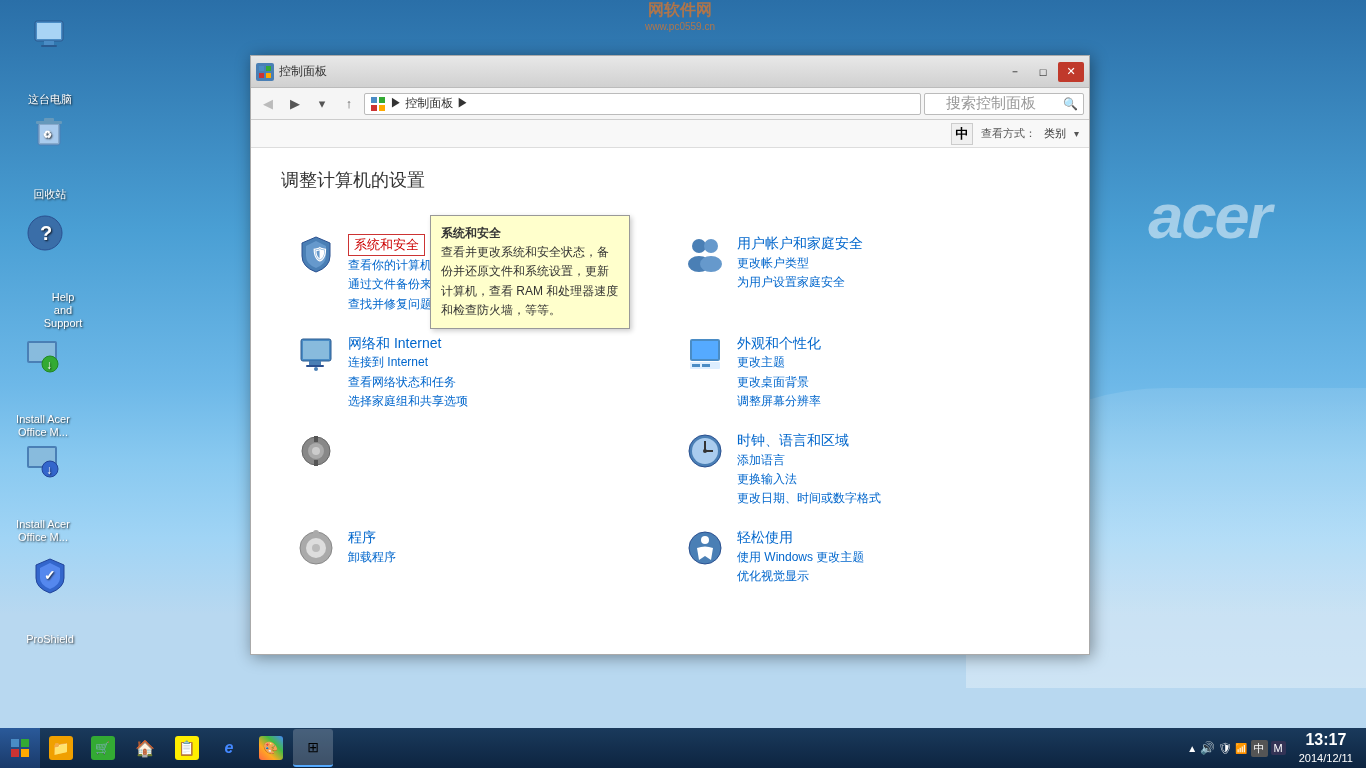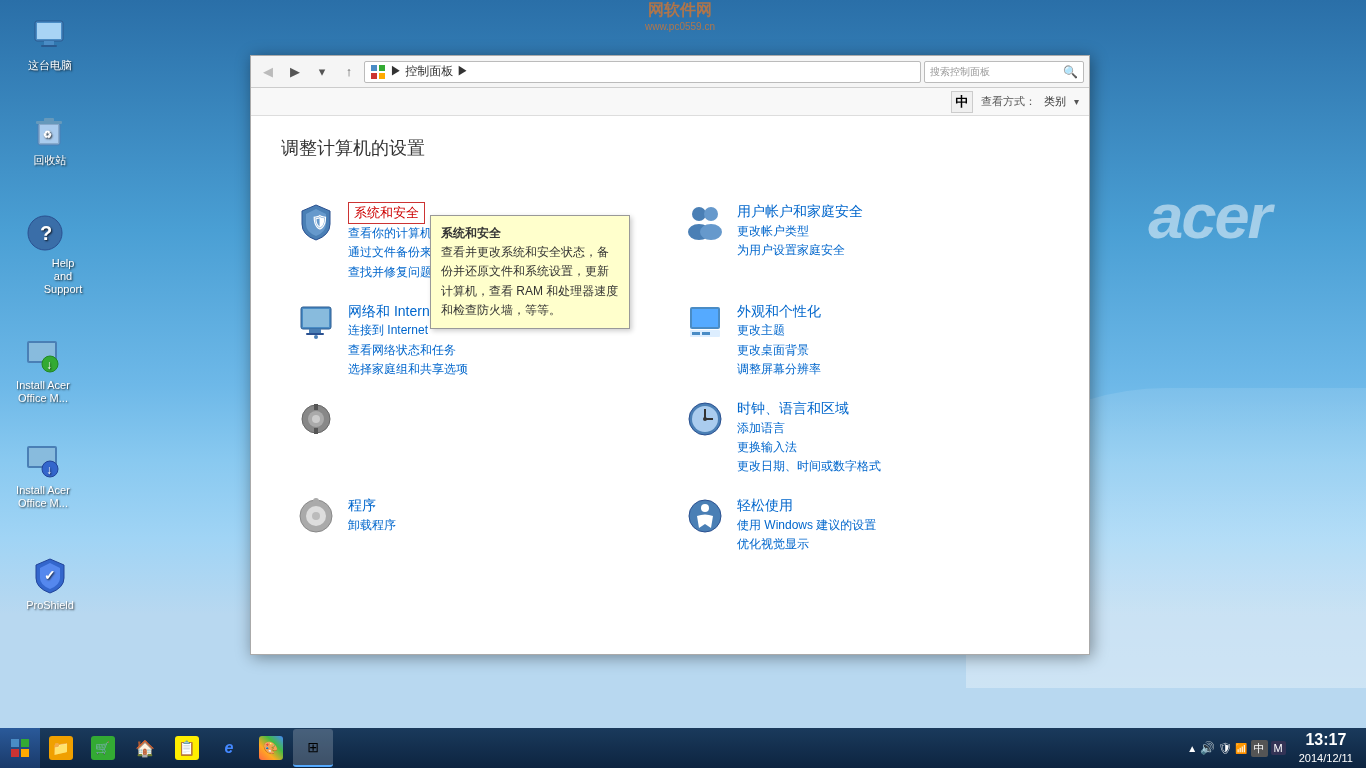--- a/index.html
+++ b/index.html
@@ -46,20 +46,21 @@
     
     .desktop-icon {
       position: absolute;
       display: flex;
       flex-direction: column;
       align-items: center;
       width: 70px;
       cursor: pointer;
       color: white;
       text-shadow: 1px 1px 2px rgba(0,0,0,0.8);
+      gap: 34px;
     }
     .desktop-icon .icon-img {
       width: 40px;
       height: 40px;
       margin-bottom: 4px;
       display: flex;
       align-items: center;
       justify-content: center;
     }
     .desktop-icon .icon-label {
@@ -454,37 +455,53 @@
         <path d="M19 3 L33 9 L33 22 Q33 32 19 37 Q5 32 5 22 L5 9 Z" fill="#3366cc" stroke="#224499" stroke-width="1"></path>
         <path d="M19 7 L29 12 L29 22 Q29 29 19 33 Q9 29 9 22 L9 12 Z" fill="#5588ee"></path>
         <text x="13" y="24" font-size="14" fill="white" font-weight="bold">✓</text>
       </svg>
     </div>
     <div class="icon-label">ProShield</div>
   </div>
 
   <div id="control-panel">
 
+    <div class="titlebar">
+      <div class="titlebar-icon">
+        <svg width="14" height="14" viewBox="0 0 14 14">
+          <rect x="1" y="1" width="5" height="5" fill="#4a8cc5"></rect>
+          <rect x="8" y="1" width="5" height="5" fill="#33aa33"></rect>
+          <rect x="1" y="8" width="5" height="5" fill="#cc3333"></rect>
+          <rect x="8" y="8" width="5" height="5" fill="#ffaa00"></rect>
+        </svg>
+      </div>
+      <span class="titlebar-title">控制面板</span>
+      <div class="titlebar-buttons">
+        <div class="win-btn minimize">－</div>
+        <div class="win-btn maximize">□</div>
+        <div class="win-btn close">✕</div>
+      </div>
+    </div>
 
     <div class="addressbar">
       <div class="nav-btn disabled">◀</div>
       <div class="nav-btn">▶</div>
       <div class="nav-btn">▾</div>
       <div class="nav-btn">↑</div>
       <div class="address-path">
         <svg width="16" height="16" viewBox="0 0 16 16" style="margin-right:4px;">
           <rect x="1" y="1" width="6" height="6" fill="#4a8cc5"></rect>
           <rect x="9" y="1" width="6" height="6" fill="#33aa33"></rect>
           <rect x="1" y="9" width="6" height="6" fill="#cc3333"></rect>
           <rect x="9" y="9" width="6" height="6" fill="#ffaa00"></rect>
         </svg>
         <span>▶ 控制面板 ▶</span>
       </div>
       <div class="search-box">
-        <span style="font-size:10px;color:#999;flex:1;">搜索控制面板</span>
+        <span style="font-size:15px;color:#999;flex:1;margin-left:16px;">搜索控制面板</span>
         <span style="color:#999;">🔍</span>
       </div>
     </div>
 
     <div class="viewbar">
       <div class="viewbar-zh-badge">中</div>
       <span class="viewbar-text">查看方式：</span>
       <span class="viewbar-mode">类别</span>
       <span style="font-size:10px;color:#555;cursor:pointer;">▾</span>
     </div>
@@ -610,21 +627,21 @@
         <div class="category-item">
           <div class="cat-icon">
             <svg width="40" height="40" viewBox="0 0 40 40">
               <circle cx="20" cy="20" r="16" fill="#4a7fb5" stroke="#2a5090"></circle>
               <circle cx="20" cy="12" r="4" fill="white"></circle>
               <path d="M12 20 Q20 17 28 20 L26 32 L20 28 L14 32 Z" fill="white"></path>
             </svg>
           </div>
           <div class="cat-info">
             <span class="cat-title">轻松使用</span>
-            <span class="cat-link">使用 Windows 建议的设置</span>
+            <span class="cat-link">使用 Windows 更改主题</span>
             <span class="cat-link">优化视觉显示</span>
           </div>
         </div>
 
       </div>
     </div>
   </div>
 
   <div class="tooltip-popup">
     <strong>系统和安全</strong><br>

